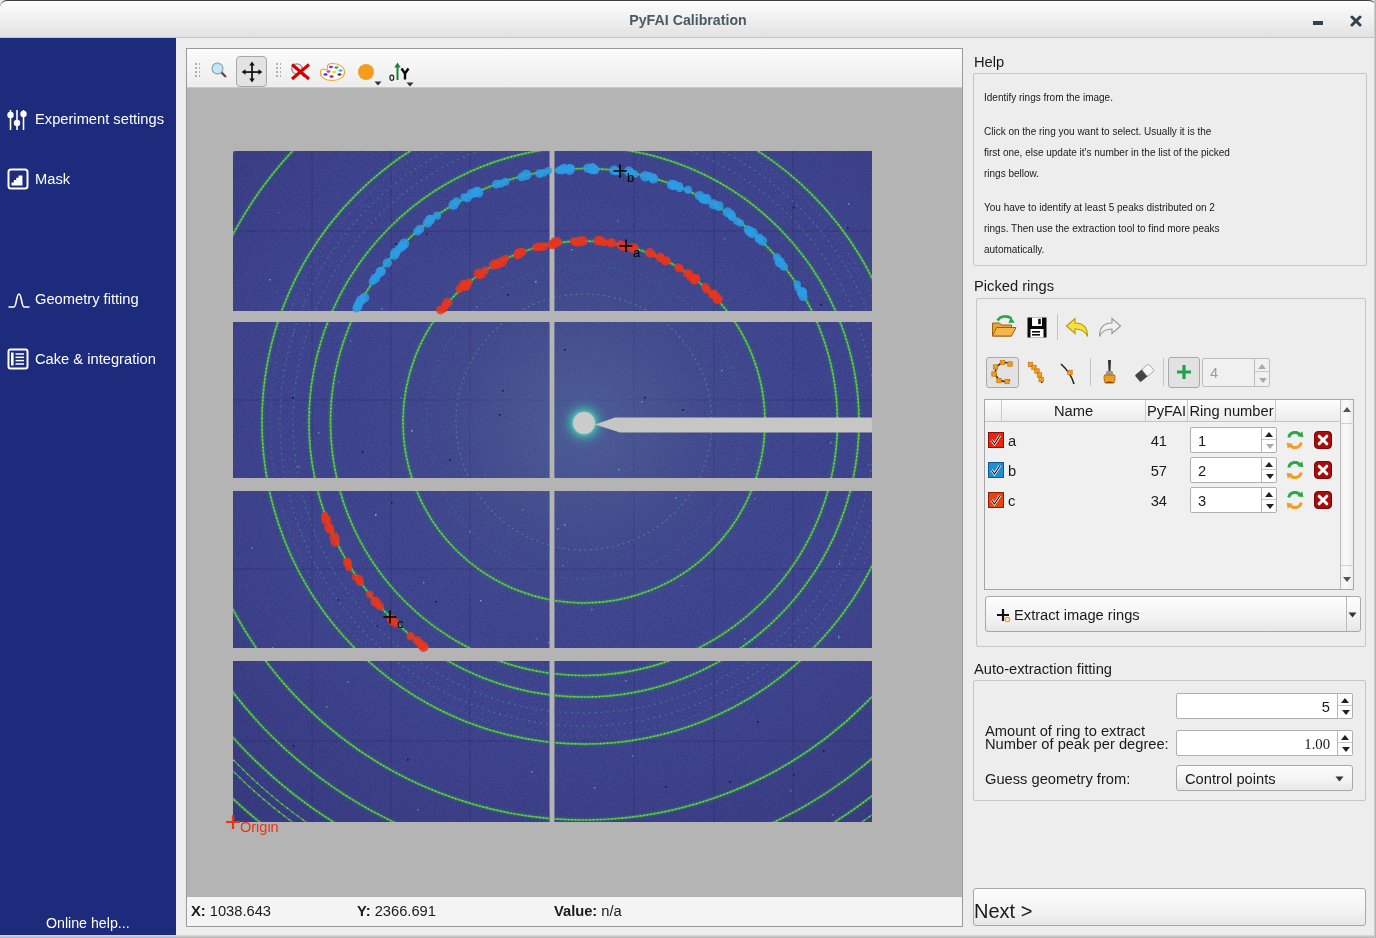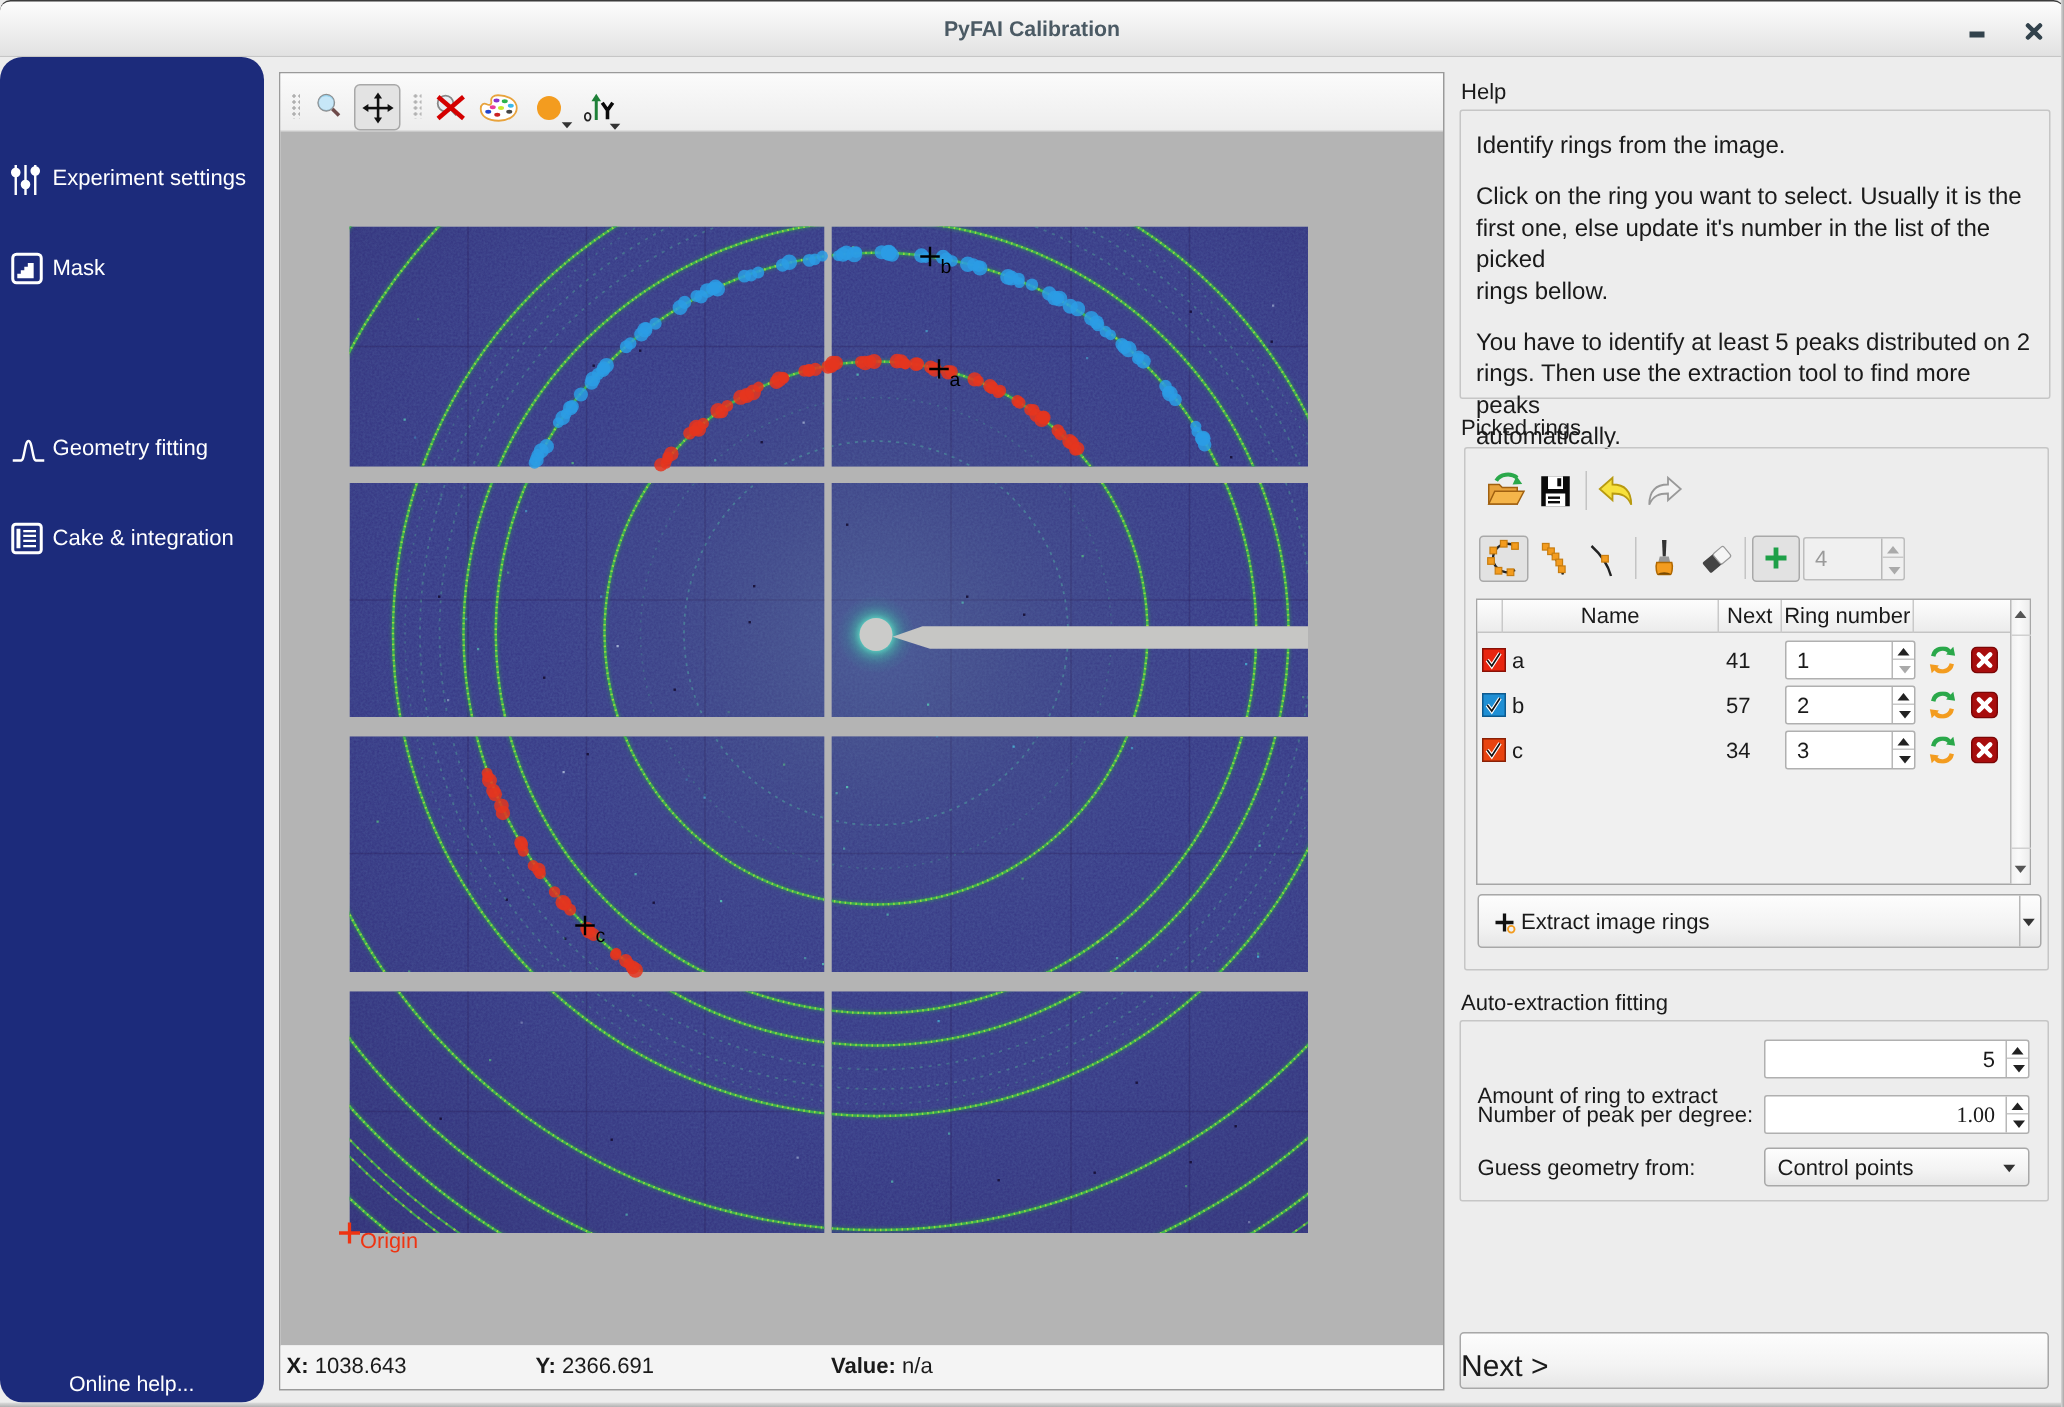--- a/index.html
+++ b/index.html
@@ -15,21 +15,21 @@
   <div class="abs" style="left:0;top:11px;width:100%;text-align:center;font-size:14.2px;font-weight:bold;color:#4b5a64;">PyFAI Calibration</div>
   <div class="abs" style="left:1313px;top:20px;width:10px;height:3.5px;background:#32424c;"></div>
   <svg width="12" height="12" viewBox="0 0 12 12" style="position:absolute;left:1350px;top:14px">
       <g stroke="#32424c" stroke-width="3" stroke-linecap="round">
         <line x1="2" y1="2" x2="10" y2="10"></line>
         <line x1="10" y1="2" x2="2" y2="10"></line>
       </g>
     </svg>
 </div>
 
-<div class="abs" style="left:0;top:38px;width:176px;height:897px;background:#1c2b7b;border-radius:15px;">
+<div class="abs" style="left:0;top:38px;width:176px;height:897px;background:#1c2b7b;">
   <div style="position:absolute;left:0;top:61px;width:176px;height:42px;">
       <div style="position:absolute;left:7px;top:9px;">
         <svg width="20" height="24" viewBox="0 0 20 24" style="">
           <g stroke="#fff" stroke-width="1.6" fill="#fff">
 <line x1="3.5" y1="2" x2="3.5" y2="22"></line>
             <line x1="10" y1="2" x2="10" y2="22"></line>
             <line x1="16.5" y1="2" x2="16.5" y2="22"></line>
 <circle cx="3.5" cy="7" r="2.4"></circle>
             <circle cx="10" cy="15" r="2.4"></circle>
             <circle cx="16.5" cy="6" r="2.4"></circle>
@@ -567,21 +567,21 @@
 
   <div class="abs" style="left:0;top:848px;width:775px;height:29px;background:#f4f4f4;font-size:14.7px;color:#1a1a1a;">
     <span class="abs" style="left:4px;top:6px;"><b>X:</b> 1038.643</span>
     <span class="abs" style="left:170px;top:6px;"><b>Y:</b> 2366.691</span>
     <span class="abs" style="left:335px;top:6px;margin-left:32px;"><b>Value:</b> n/a</span>
   </div>
 </div>
 
 <div class="lbl" style="left:974px;top:54px;">Help</div>
 <div class="frame" style="left:973px;top:73px;width:394px;height:193px;"></div>
-<div class="abs" style="left:984px;top:87px;width:372px;font-size:16px;color:#1a1a1a;line-height:21px;">
+<div class="abs" style="left:984px;top:87px;width:372px;font-size:10px;color:#1a1a1a;line-height:21px;">
   <div>Identify rings from the image.</div>
   <div style="margin-top:13px;">Click on the ring you want to select. Usually it is the<br>first one, else update it's number in the list of the picked<br>rings bellow.</div>
   <div style="margin-top:13px;">You have to identify at least 5 peaks distributed on 2<br>rings. Then use the extraction tool to find more peaks<br>automatically.</div>
 </div>
 
 <div class="lbl" style="left:974px;top:278px;">Picked rings</div>
 <div class="frame" style="left:976px;top:298px;width:390px;height:349px;"></div>
 
 <div class="abs" style="left:990px;top:314px;">
     <svg width="27" height="25" viewBox="0 0 27 25" style="">
@@ -679,21 +679,21 @@
     </div>
 </div>
 
 <div class="abs" style="left:984px;top:399px;width:370px;height:191px;border:1px solid #a6a6a6;background:#f0f0f0;">
   <div class="abs" style="left:0;top:0;width:355px;height:22px;background:linear-gradient(#fdfdfd,#ececec);border-bottom:1px solid #c4c4c4;font-size:14.7px;color:#1a1a1a;">
     <div class="abs" style="left:16px;top:0;width:1px;height:22px;background:#c9c9c9;"></div>
     <div class="abs" style="left:160px;top:0;width:1px;height:22px;background:#c9c9c9;"></div>
     <div class="abs" style="left:202px;top:0;width:1px;height:22px;background:#c9c9c9;"></div>
     <div class="abs" style="left:290px;top:0;width:1px;height:22px;background:#c9c9c9;"></div>
     <div class="abs" style="left:17px;top:3px;width:143px;text-align:center;">Name</div>
-    <div class="abs" style="left:161px;top:3px;width:41px;text-align:center;">Next</div>
+    <div class="abs" style="left:161px;top:3px;width:41px;text-align:center;">PyFAI</div>
     <div class="abs" style="left:203px;top:3px;width:87px;text-align:center;">Ring number</div>
   </div>
   <div class="abs" style="left:0;top:25px;width:355px;height:30px;font-size:14.7px;color:#1a1a1a;">
   <div class="abs" style="left:3px;top:7px;">
         <svg width="16" height="16" viewBox="0 0 16 16" style="">
           <rect x="0.5" y="0.5" width="15" height="15" fill="#e8250f" stroke="#8a1005" stroke-width="1"></rect>
           <path d="M3.5 8 L6.5 12 L12 3.5" fill="none" stroke="#fff" stroke-width="2.6"></path>
           <path d="M3.5 8 L6.5 12 L12 3.5" fill="none" stroke="#111" stroke-width="1.1"></path>
         </svg>
       </div>

